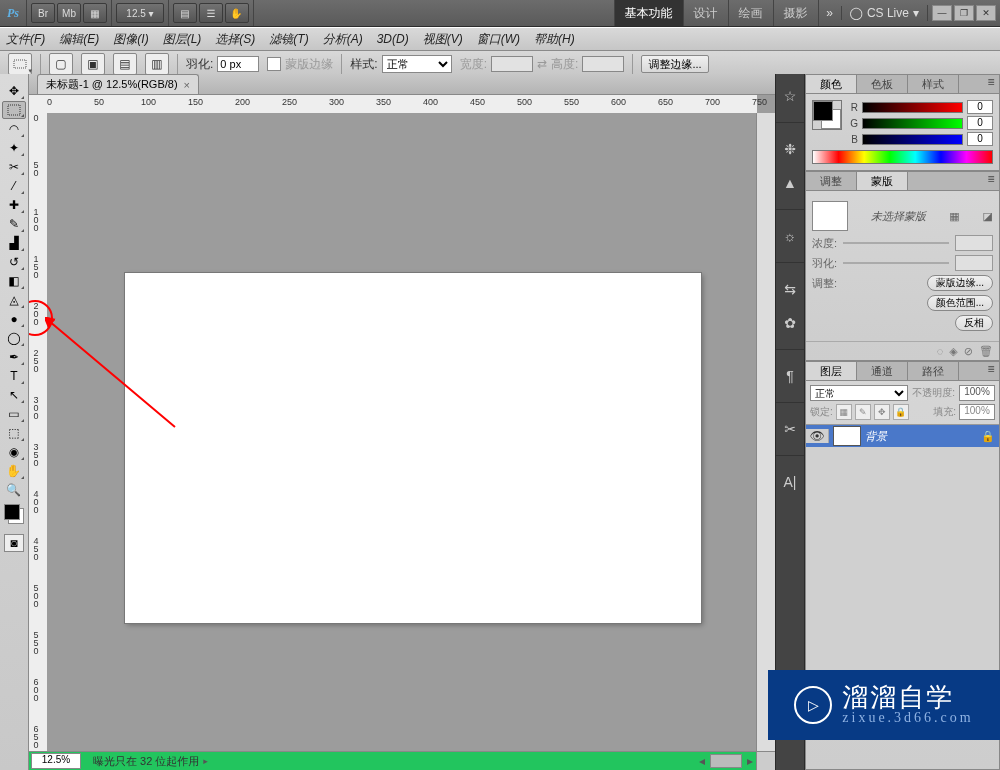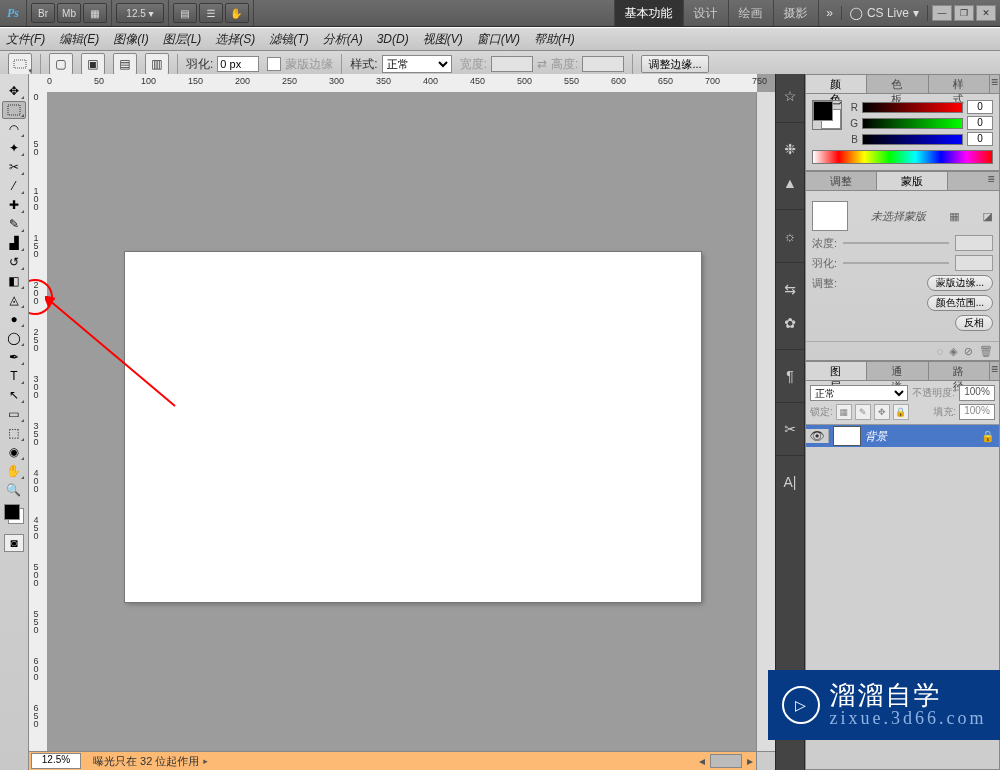--- a/index.html
+++ b/index.html
@@ -119,21 +119,21 @@
     font-size:11px;
     display:flex;gap:6px;align-items:center;
     border-radius:3px 3px 0 0;
   }
   .doc-tab .close-x{color:#666;}
   
   .canvas-zone{flex:1;position:relative;overflow:hidden;background:#9c9c9c;}
   .ruler-h{position:absolute;top:0;left:18px;right:18px;height:18px;background:#eee;border-bottom:1px solid #888;}
   .ruler-v{position:absolute;top:18px;left:0;width:18px;bottom:18px;background:#eee;border-right:1px solid #888;}
   .ruler-corner{position:absolute;top:0;left:0;width:18px;height:18px;background:#eee;border-right:1px solid #888;border-bottom:1px solid #888;}
-  .scroll-h{position:absolute;bottom:0;left:0;right:18px;height:18px;background:#fdba74;border-top:1px solid #888;display:flex;align-items:center;}
+  .scroll-h{position:absolute;bottom:0;left:0;right:18px;height:18px;background:#22c55e;border-top:1px solid #888;display:flex;align-items:center;}
   .scroll-v{position:absolute;top:18px;right:0;width:18px;bottom:18px;background:#ddd;border-left:1px solid #888;}
   .sc-corner{position:absolute;right:0;bottom:0;width:18px;height:18px;background:#ccc;border-left:1px solid #888;border-top:1px solid #888;}
   .zoom-field{width:48px;height:14px;border:1px solid #888;margin-left:2px;font-size:10px;text-align:center;background:#fff;}
   .status-text{font-size:11px;margin-left:12px;color:#333;text-align:center;}
   .stage{position:absolute;top:18px;left:18px;right:18px;bottom:18px;background:#9c9c9c;}
   .white-canvas{position:absolute;left:78px;top:160px;width:576px;height:350px;background:#fff;box-shadow:0 0 0 1px #777, 2px 2px 5px rgba(0,0,0,0.3);}
   .annot-circle{position:absolute;left:-12px;top:205px;width:32px;height:32px;border:2px solid red;border-radius:50%;}
   .annot-arrow{position:absolute;left:16px;top:222px;}
   
   .dock{
@@ -148,21 +148,21 @@
   .dock-sep{width:100%;height:1px;background:#333;margin:2px 0;}
   .dock-ico{width:20px;height:20px;display:flex;align-items:center;justify-content:center;color:#ccc;font-size:14px;}
   
   .panels{
     width:195px;
     background:#535353;
     display:flex;flex-direction:column;
   }
   .panel{background:linear-gradient(#d6d6d6,#cdcdcd);border:1px solid #888;margin-bottom:0px;}
   .panel-tabs{height:18px;display:flex;background:#b6b6b6;border-bottom:1px solid #888;}
-  .p-tab{padding:2px 24px;font-size:11px;border-right:1px solid #888;background:#b6b6b6;color:#444;}
+  .p-tab{padding:2px 14px;font-size:11px;border-right:1px solid #888;background:#b6b6b6;color:#444;}
   .p-tab.active{background:#d6d6d6;color:#000;}
   .p-menu{margin-left:auto;width:16px;text-align:center;color:#444;}
   .panel-body{padding:6px;}
   
   .color-panel-body{display:flex;gap:6px;}
   .color-box{width:28px;height:28px;border:1px solid #777;position:relative;}
   .color-box .sw1{position:absolute;top:0;left:0;width:18px;height:18px;background:#000;border:1px solid #888;}
   .color-box .sw2{position:absolute;bottom:0;right:0;width:18px;height:18px;background:#fff;border:1px solid #888;}
   .sliders{flex:1;display:flex;flex-direction:column;gap:2px;}
   .srow{display:flex;align-items:center;gap:4px;font-size:10px;}
@@ -203,21 +203,21 @@
   .watermark{
     position:absolute;right:0;bottom:30px;
     width:232px;height:70px;
     background:#073a85;color:#fff;
     display:flex;align-items:center;justify-content:center;gap:10px;
     font-family:"Microsoft YaHei";
   }
   .wm-logo{width:34px;height:34px;border:2px solid #fff;border-radius:50%;display:flex;align-items:center;justify-content:center;font-size:14px;}
   .wm-txt{display:flex;flex-direction:column;line-height:1;}
   .wm-big{font-size:26px;letter-spacing:2px;}
-  .wm-small{font-size:18px;letter-spacing:3px;color:#8fb2e3;}
+  .wm-small{font-size:14px;letter-spacing:3px;color:#8fb2e3;}
   
   .rh-nums{position:relative;width:100%;height:100%;}
   .rh-num{position:absolute;top:2px;font-size:9px;color:#333;}
   .rv-nums{position:relative;width:100%;height:100%;}
   .rv-num{position:absolute;left:2px;font-size:9px;color:#333;writing-mode:vertical-rl;text-orientation:upright;letter-spacing:-2px;}
 </style>
 </head>
 <body>
 
 <div class="appbar">
@@ -348,20 +348,26 @@
     <div class="tool">✋<span class="tri"></span></div>
     <div class="tool">🔍</div>
     <div class="color-swatch">
       <div class="swatch-bg"></div>
       <div class="swatch-fg"></div>
     </div>
     <div class="edit-mode-btn">◙</div>
   </div>
 
   <div class="doc-area">
+    <div class="tabbar">
+      <div class="doc-tab">
+        <span>未标题-1 @ 12.5%(RGB/8)</span>
+        <span class="close-x">×</span>
+      </div>
+    </div>
     <div class="canvas-zone">
       <div class="ruler-corner"></div>
       <div class="ruler-h">
         <div class="rh-nums">
             <span class="rh-num" style="left: 0px;">0</span>
             <span class="rh-num" style="left: 47px;">50</span>
             <span class="rh-num" style="left: 94px;">100</span>
             <span class="rh-num" style="left: 141px;">150</span>
             <span class="rh-num" style="left: 188px;">200</span>
             <span class="rh-num" style="left: 235px;">250</span>

